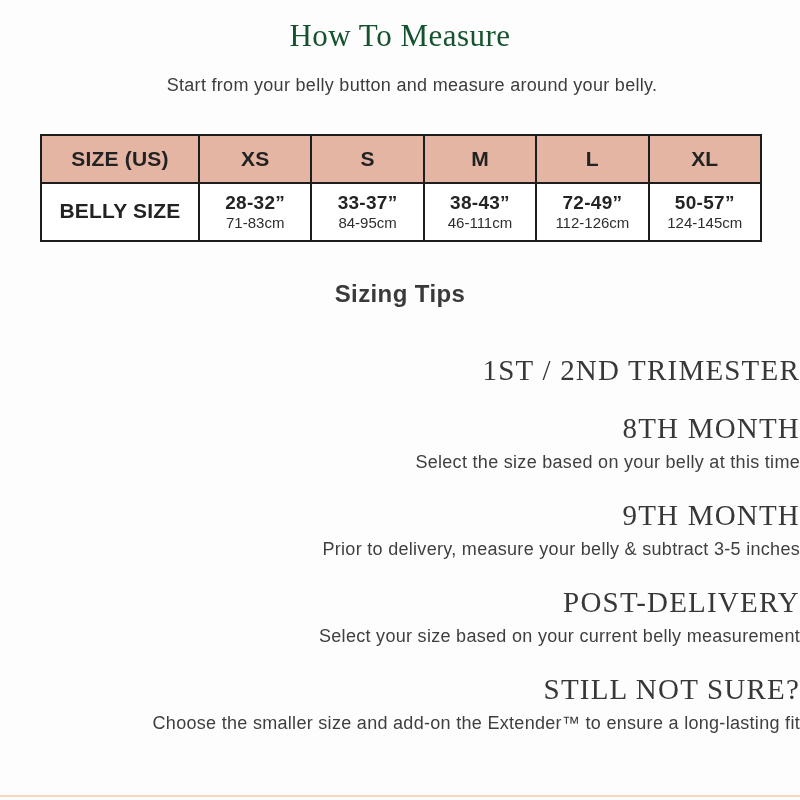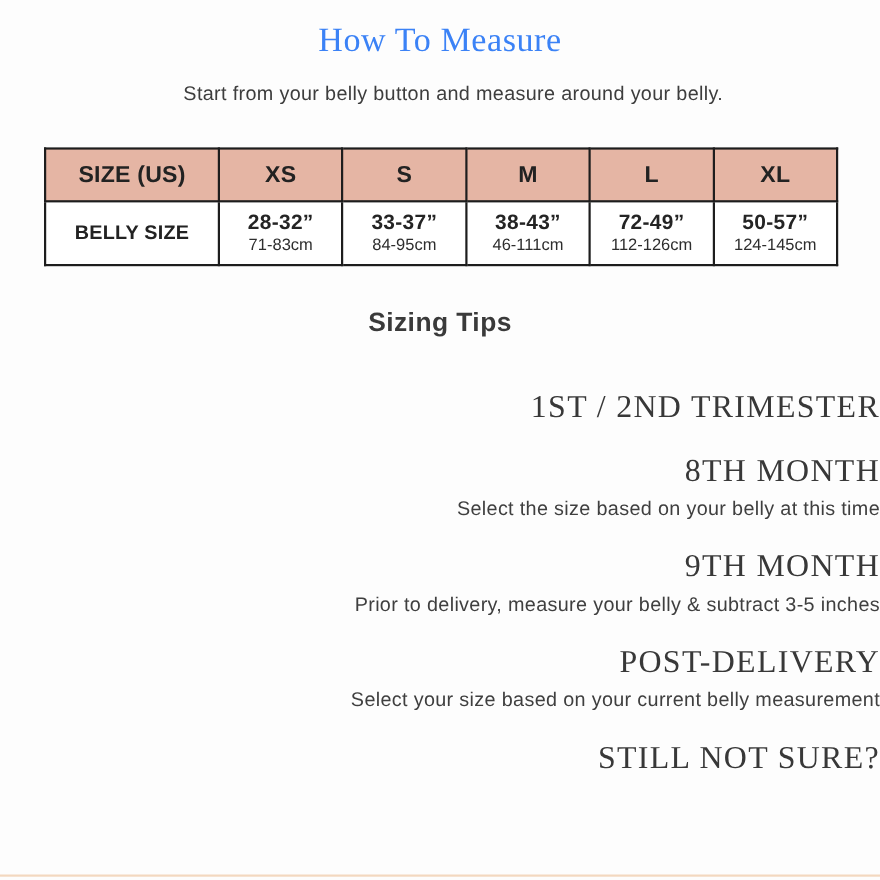--- a/index.html
+++ b/index.html
@@ -13,21 +13,21 @@
     text-align: center;
     color: #3c3c3c;
   }
   .title {
     margin: 18px 0 0 0;
     font-family: "Liberation Serif", serif;
     font-weight: 400;
     font-size: 31px;
     line-height: 36px;
     letter-spacing: 0.5px;
-    color: #3b82f6;
+    color: #14532d;
   }
   .subtitle {
     margin: 20px 0 0 0;
     font-size: 18px;
     line-height: 22px;
     letter-spacing: 0.3px;
     color: #3d3d3d;
     padding-left: 24px;
   }
   table.size-chart {
@@ -48,21 +48,21 @@
     letter-spacing: 0.2px;
     color: #222222;
   }
   table.size-chart td {
     background: #ffffff;
     height: 50px;
     vertical-align: middle;
     padding: 2px 0 4px 0;
   }
   .row-label {
-    font-size: 18px;
+    font-size: 21px;
     font-weight: 700;
     letter-spacing: 0.2px;
     color: #222222;
   }
   .inches-value {
     font-size: 19px;
     font-weight: 700;
     letter-spacing: 0.3px;
     color: #242424;
     line-height: 23px;
@@ -184,19 +184,20 @@
       <p class="tip-desc">Prior to delivery, measure your belly &amp; subtract 3-5 inches</p>
     </section>
 
     <section class="tip-section">
       <h3 class="tip-title">POST-DELIVERY</h3>
       <p class="tip-desc">Select your size based on your current belly measurement</p>
     </section>
 
     <section class="tip-section">
       <h3 class="tip-title">STILL NOT SURE?</h3>
+      <p class="tip-desc">Choose the smaller size and add-on the Extender™ to ensure a long-lasting fit</p>
     </section>
 
   </div>
 
   <div class="bottom-divider"></div>
 
 </div>
 
 </body></html>

